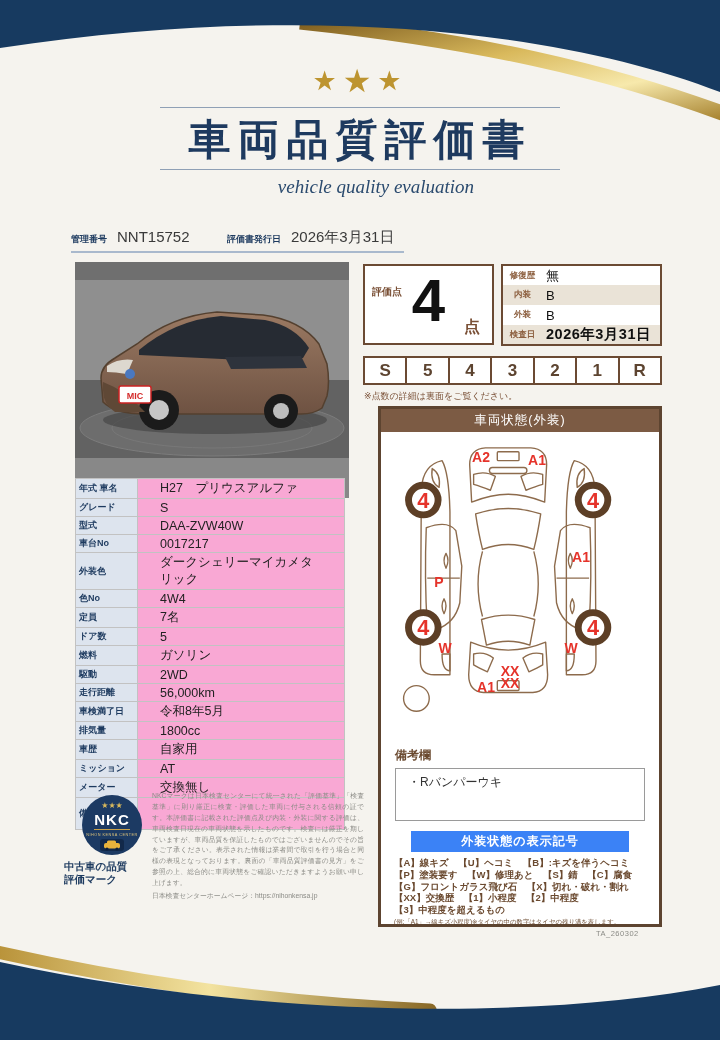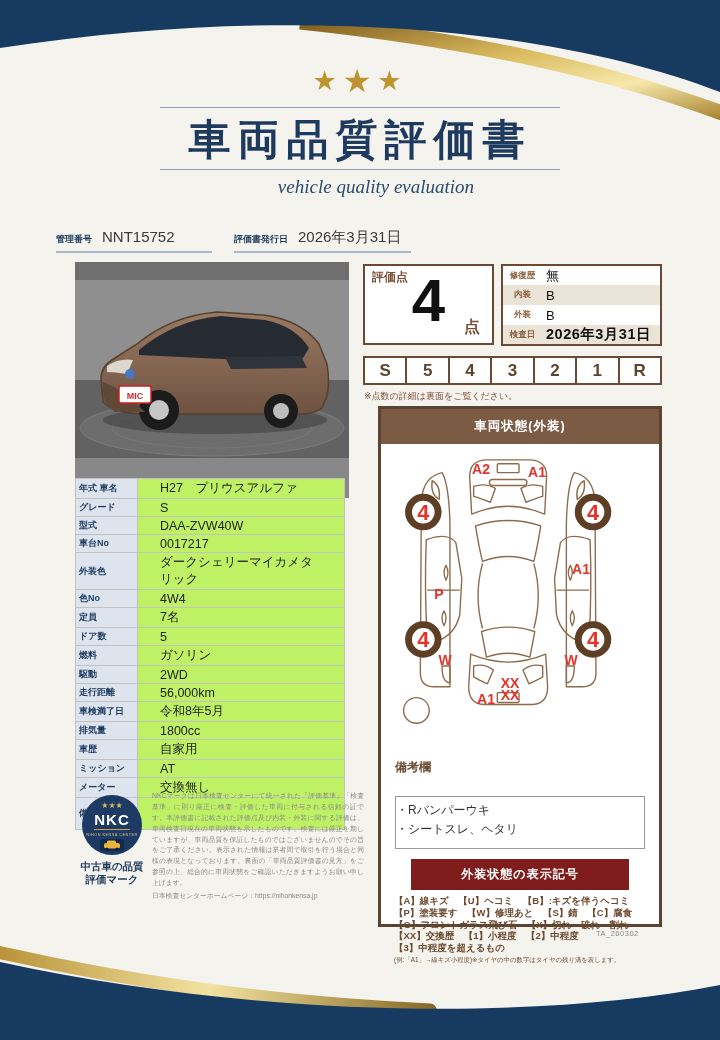--- a/index.html
+++ b/index.html
@@ -15,48 +15,48 @@
   .stars .s.mid{font-size:32px}
   .hrule{position:absolute;left:160px;width:400px;height:0;border-top:1.5px solid #8fa0b5}
   .title{position:absolute;top:112px;left:0;width:720px;text-align:center;
          font-family:"DejaVu Serif","Liberation Serif",serif;font-weight:bold;
          font-size:42px;letter-spacing:7px;color:#1e3a5f}
   .subtitle{position:absolute;top:176px;left:16px;width:720px;text-align:center;
          font-family:Liberation Serif, serif;font-style:italic;
          font-size:19px;color:#2a4a6e}
 
   
-  .meta{position:absolute;top:228px;left:56px;display:flex;gap:22px}
+  .meta{position:absolute;top:228px;left:71px;display:flex;}
   .meta .grp{display:flex;align-items:baseline;gap:10px;border-bottom:2px solid #a9b9cd;padding:0 10px 4px 0}
   .meta .lbl{font-size:9px;font-weight:bold;color:#1d3a5f}
   .meta .val{font-size:15px;color:#3a3a3a;min-width:100px}
 
   
   .photo{position:absolute;left:75px;top:262px;width:274px;height:236px;background:#888;overflow:hidden}
 
   
   .spec{position:absolute;left:75px;top:478px;width:270px;border-collapse:collapse;
-        border:1.5px solid #a9a9a9;background:#bef264}
+        border:1.5px solid #a9a9a9;background:#f9a8d4}
   .spec th{width:62px;background:#dde4ee;color:#1d3a5f;font-size:9px;font-weight:bold;
            text-align:left;padding:2px 3px;border:1px solid #c2c2c2}
   .spec td{font-size:12.5px;color:#222;padding:1px 22px;border:1px solid #c2c2c2;height:17px}
   .spec tr.tall td,.spec tr.tall th{height:32px}
 
   
   .nkc-logo{position:absolute;left:80px;top:793px}
-  .nkc-cap{position:absolute;left:64px;top:860px;width:96px;text-align:center;
+  .nkc-cap{position:absolute;left:64px;top:860px;width:96px;text-align:left;
            font-size:10.5px;font-weight:bold;color:#1d3a5f;white-space:pre-line;line-height:1.25}
   .nkc-text{position:absolute;left:152px;top:791px;width:212px;font-size:6.8px;color:#8b8b86;
             line-height:1.6;text-align:justify}
   .nkc-link{margin-top:2px}
 
   
   .score{position:absolute;left:363px;top:264px;width:131px;height:81px;background:#fff;
          border:2px solid #6b4a33}
-  .score .lbl{position:absolute;top:3px;left:7px;font-size:12px;font-weight:bold;color:#7a5036}
+  .score .lbl{position:absolute;top:19px;left:7px;font-size:10px;font-weight:bold;color:#7a5036}
   .score .val{position:absolute;top:2px;left:0;width:100%;text-align:center;
               font-size:60px;font-weight:bold;color:#111;line-height:1.1}
   .score .unit{position:absolute;bottom:5px;right:12px;font-size:16px;font-weight:bold;color:#7a5036}
 
   
   .cond{position:absolute;left:501px;top:264px;width:161px;height:81px;border-collapse:collapse;
         border:2.5px solid #6b4a33;background:#fff}
   .cond th{width:40px;font-size:8.5px;font-weight:bold;color:#8d6040;text-align:center;padding:0 2px}
   .cond td{font-size:13px;color:#111;padding:0 4px}
   .cond tr{height:20px}
@@ -67,30 +67,30 @@
   .scale{position:absolute;left:363px;top:356px;width:299px;height:29px;display:flex;
          border:2.5px solid #6b4a33;background:#fff}
   .scale .cell{flex:1;display:flex;align-items:center;justify-content:center;
                border-right:2px solid #6b4a33;font-size:17px;font-weight:bold;color:#5d4430}
   .scale .cell:last-child{border-right:none}
   .scale-note{position:absolute;left:364px;top:390px;font-size:9px;color:#7a5036}
 
   
   .panel{position:absolute;left:378px;top:406px;width:284px;height:521px;background:#fff;
          border:3px solid #5d4430}
-  .panel-hd{height:35px;background:#7c5b44;color:#fff;font-size:12.5px;font-weight:bold;
+  .panel-hd{height:23px;background:#7c5b44;color:#fff;font-size:12.5px;font-weight:normal;
             display:flex;align-items:center;justify-content:center;letter-spacing:1px}
   .diagram{position:relative;width:270px;height:296px;margin:3px auto 0}
   .diagram svg{position:absolute;left:0;top:0}
   .mk{position:absolute;transform:translate(-50%,-50%);color:#e5332a;font-weight:bold;
       font-size:14px;line-height:1;white-space:nowrap}
   .rm-lbl{margin:16px 14px 0;font-size:12px;font-weight:bold;color:#6b4a30}
-  .rm-box{margin:20px 14px 0;height:53px;border:1.5px solid #9a9a9a;background:#fff;
-          padding:4px 0;font-size:12px;color:#333;line-height:1.55}
-  .lg-bar{margin:10px 30px 0;height:31px;background:#7f1d1d;color:#fff;font-size:12px;
+  .rm-box{margin:4px 14px 0;height:53px;border:1.5px solid #9a9a9a;background:#fff;
+          padding:4px 12px;font-size:12px;color:#333;line-height:1.55}
+  .lg-bar{margin:10px 30px 0;height:21px;background:#3b82f6;color:#fff;font-size:12px;
           font-weight:bold;display:flex;align-items:center;justify-content:center;letter-spacing:1px}
   .lg-lines{margin:5px 13px 0;font-size:9.5px;font-weight:bold;color:#6b4a30;line-height:1.24}
   .lg-note{margin:2px 13px 0;font-size:6.4px;color:#6b4a30}
   .ta{position:absolute;left:596px;top:929px;font-size:7.5px;color:#8b8b86;letter-spacing:0.5px}
 
   .tireNum{font:bold 22px "Liberation Sans","DejaVu Sans",sans-serif;fill:#e5332a}
 </style>
 </head>
 <body>
 
@@ -352,21 +352,20 @@
           <span class="mk" style="left: 186px; top: 213px;">W</span>
           <span class="mk" style="left: 125px; top: 236px;">XX</span>
           <span class="mk" style="left: 125px; top: 248px;">XX</span>
           <span class="mk" style="left: 101px; top: 252px;">A1</span>
         </div>
     </div>
 
     <div class="rm-lbl">備考欄</div>
     <div class="rm-box" id="remarks-box">
         <div>・Rバンパーウキ</div>
-        <div>・シートスレ、ヘタリ</div>
       </div>
 
     <div class="lg-bar">外装状態の表示記号</div>
     <div class="lg-lines" id="legend-lines">
         <div>【A】線キズ　【U】ヘコミ　【B】:キズを伴うヘコミ</div>
         <div>【P】塗装要す　【W】修理あと　【S】錆　【C】腐食</div>
         <div>【G】フロントガラス飛び石　【X】切れ・破れ・割れ</div>
         <div>【XX】交換歴　【1】小程度　【2】中程度</div>
         <div>【3】中程度を超えるもの</div>
       </div>

